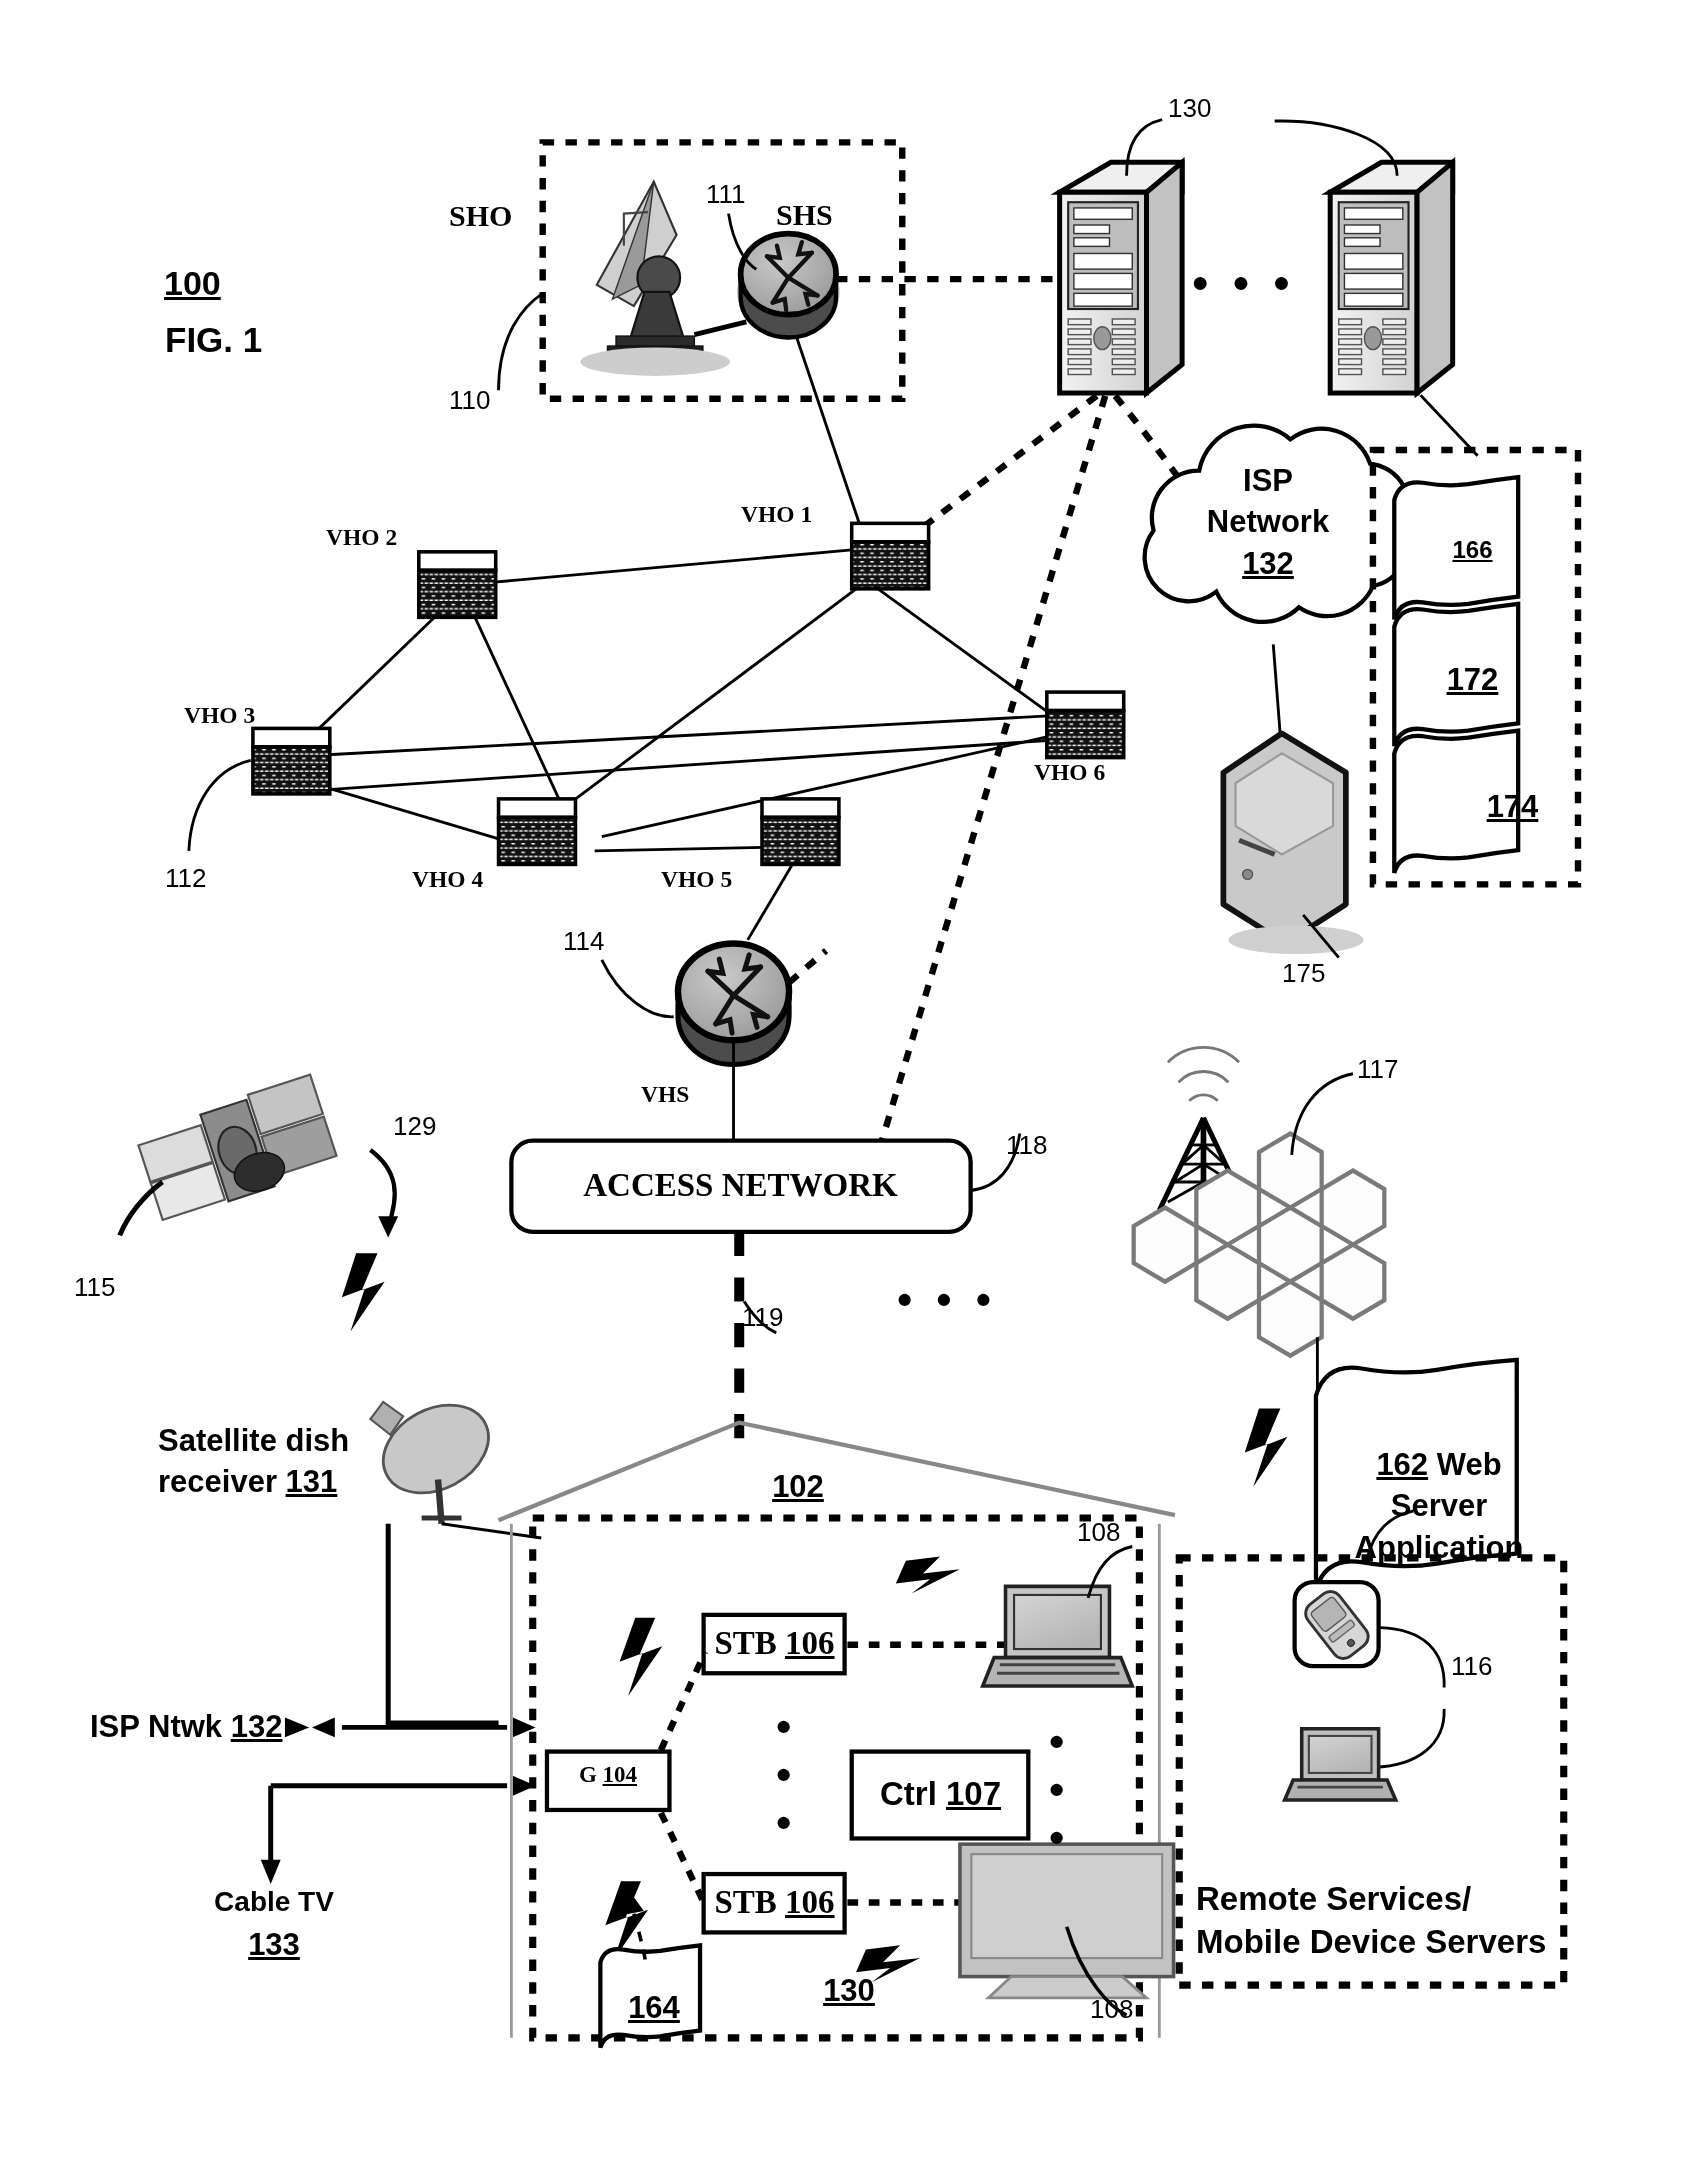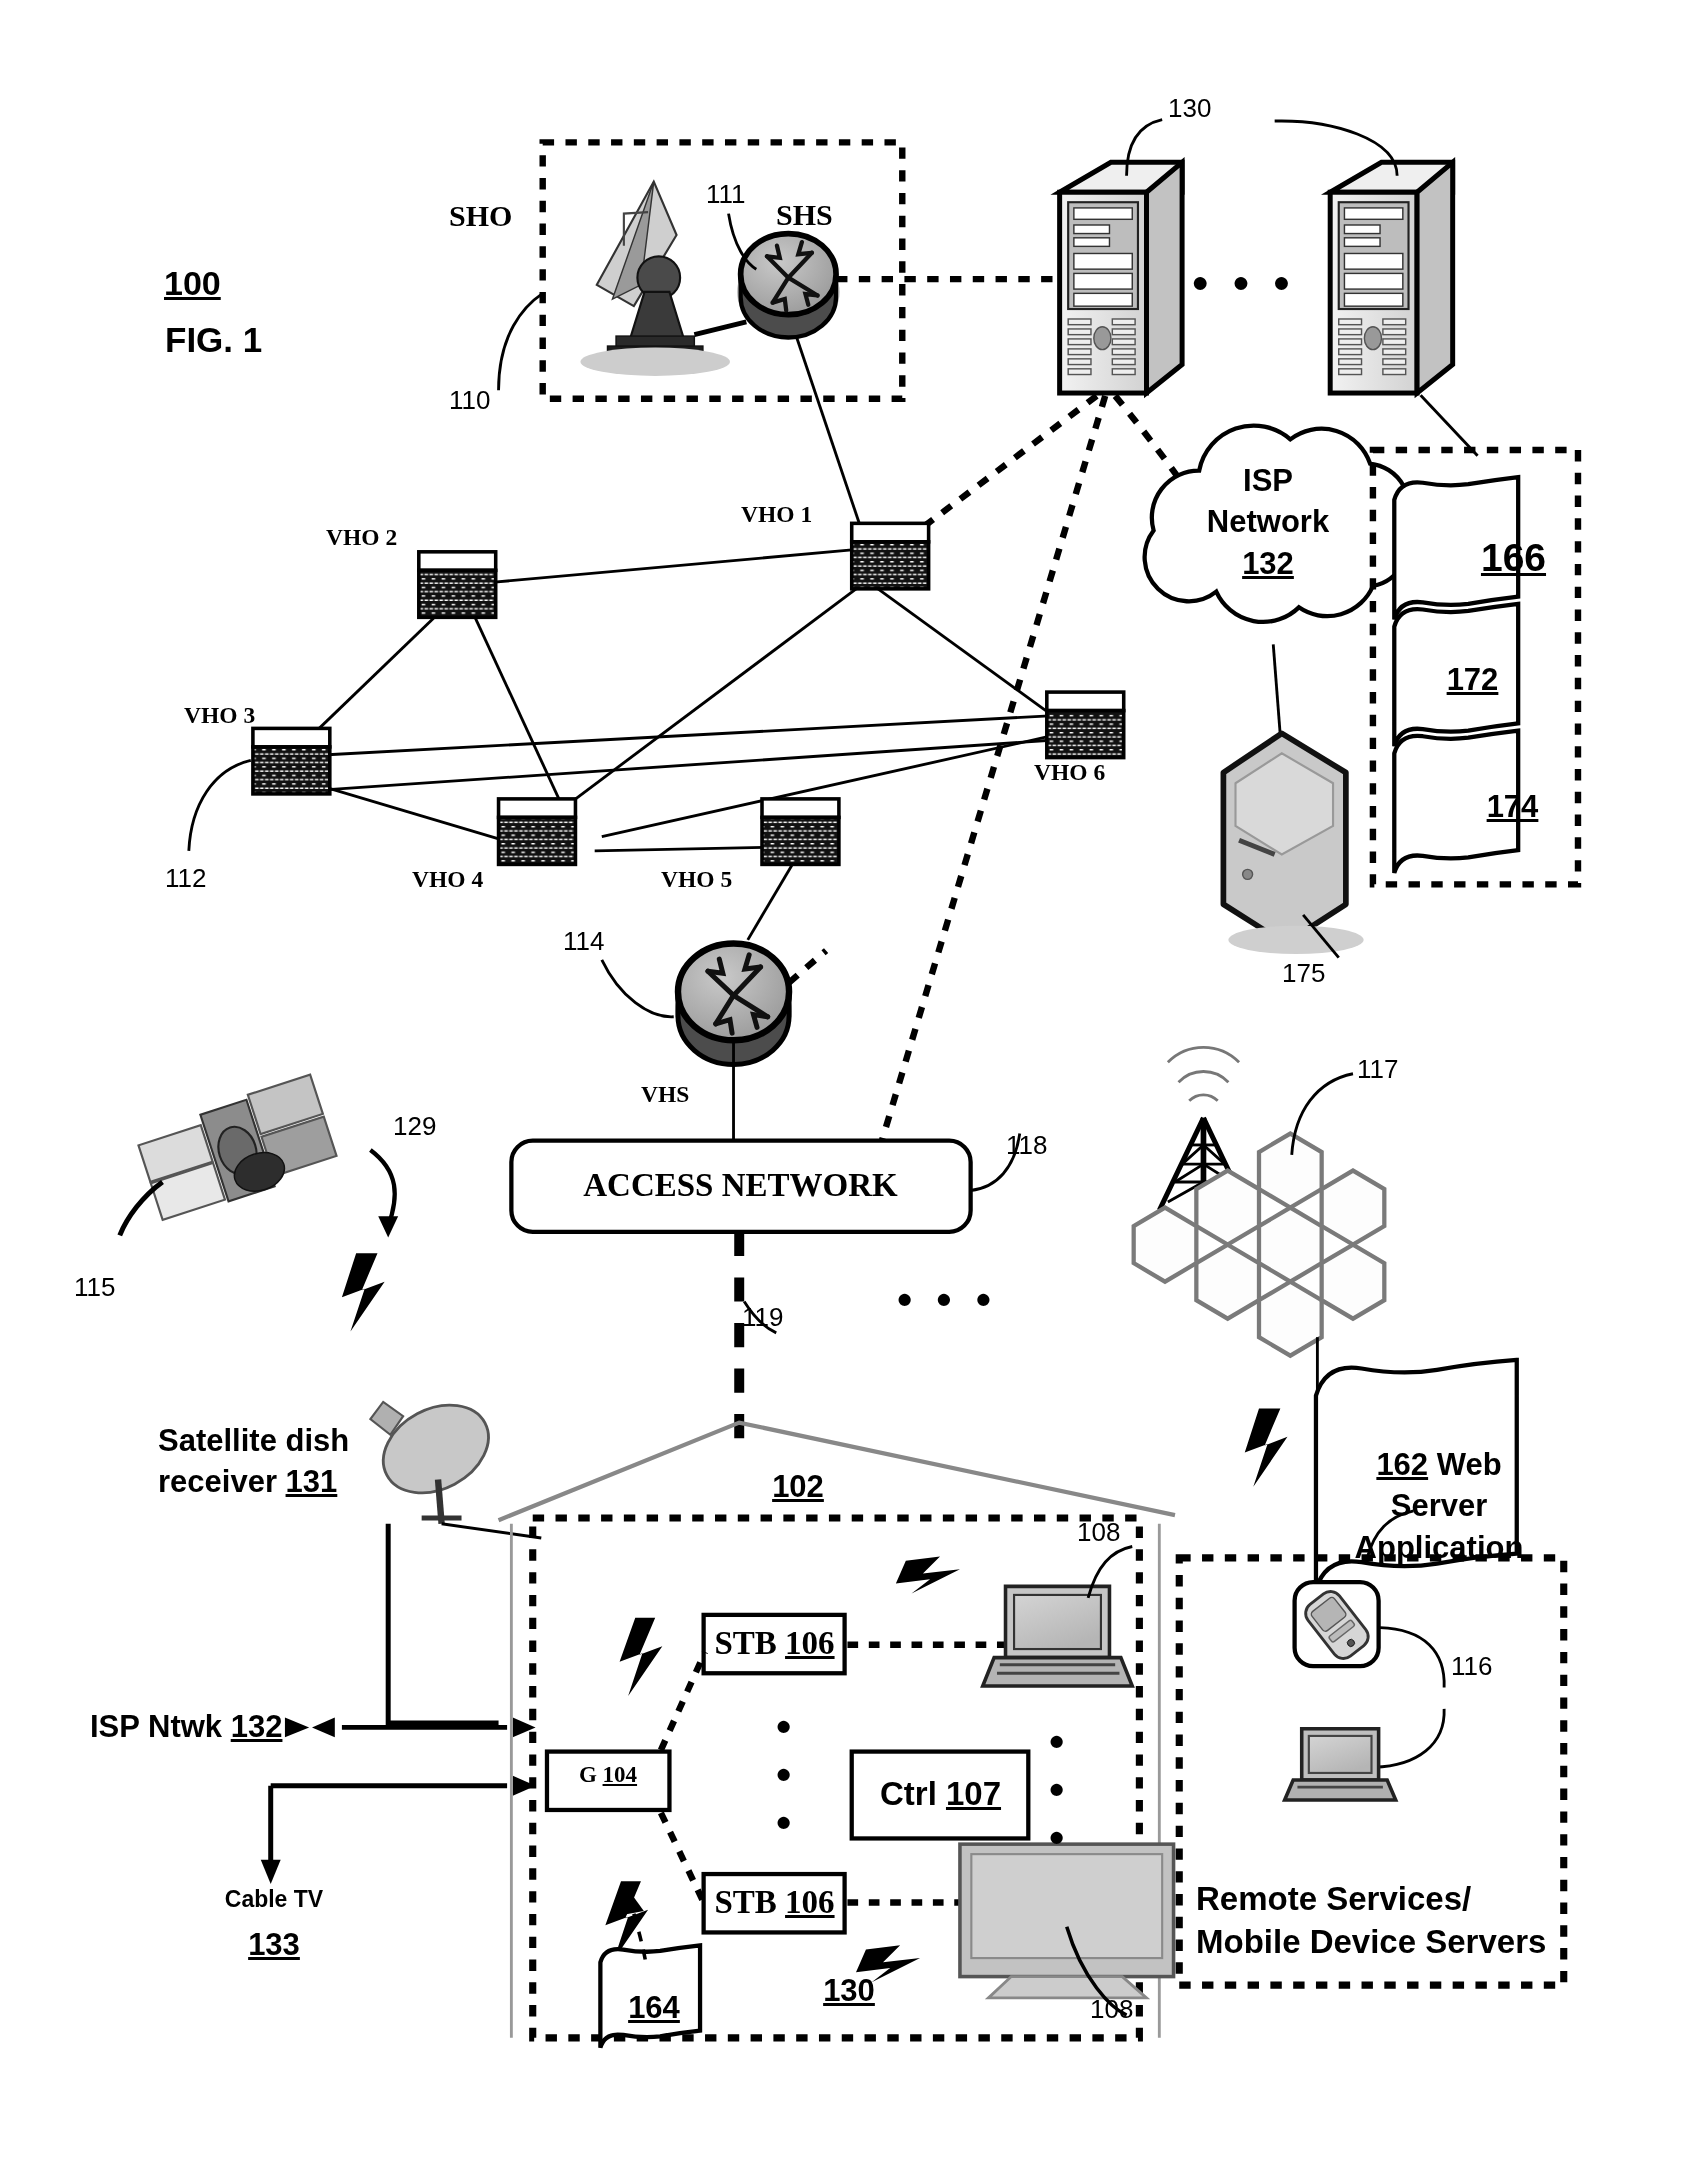--- a/index.html
+++ b/index.html
@@ -424,40 +424,40 @@
 
   <div class="lbl node-label" style="left:641px;top:1081px;">VHS</div>
   <div class="lbl ref" style="left:563px;top:926px;">114</div>
 
   <div class="lbl sans ctr" style="left:1161px;top:463px;width:214px;font-size:31px;">ISP</div>
   <div class="lbl sans ctr" style="left:1161px;top:504px;width:214px;font-size:31px;">Network</div>
   <div class="lbl sans ctr u" style="left:1161px;top:546px;width:214px;font-size:31px;font-weight:bold;">132</div>
 
   <div class="lbl ref" style="left:1282px;top:958px;">175</div>
 
-  <div class="lbl sans u ctr" style="left:1394px;top:536px;width:157px;font-size:39px;margin-left:41px;">166</div>
+  <div class="lbl sans u ctr" style="left:1394px;top:536px;width:157px;font-size:24px;">166</div>
   <div class="lbl sans u ctr" style="left:1394px;top:662px;width:157px;font-size:31px;">172</div>
   <div class="lbl sans u ctr" style="left:1394px;top:789px;width:157px;font-size:31px;padding-left:40px;">174</div>
 
   <div class="lbl serif ctr" style="left:511px;top:1167px;width:459px;font-size:33px;">ACCESS NETWORK</div>
   <div class="lbl ref" style="left:1006px;top:1130px;">118</div>
   <div class="lbl ref" style="left:742px;top:1302px;">119</div>
   <div class="lbl" style="left:896px;top:1282px;font-size:28.5px;letter-spacing:7.1px;">● ● ●</div>
 
   <div class="lbl ref" style="left:74px;top:1272px;">115</div>
   <div class="lbl ref" style="left:393px;top:1111px;">129</div>
   <div class="lbl sans" style="left:158px;top:1423px;font-size:31px;">Satellite dish</div>
   <div class="lbl sans" style="left:158px;top:1464px;font-size:31px;">
     <span>receiver </span><span class="u">131</span>
   </div>
 
   <div class="lbl sans" style="left:90px;top:1709px;font-size:31px;">
     <span>ISP Ntwk </span><span class="u">132</span>
   </div>
-  <div class="lbl sans ctr" style="left:178px;top:1886px;width:192px;font-size:23px;">Cable TV</div>
+  <div class="lbl sans ctr" style="left:178px;top:1886px;width:192px;font-size:28px;">Cable TV</div>
   <div class="lbl sans ctr u" style="left:178px;top:1927px;width:192px;font-size:31px;">133</div>
 
   <div class="lbl ref" style="left:1357px;top:1054px;">117</div>
 
   <div class="lbl sans ctr" style="left:1332px;top:1447px;width:214px;font-size:31px;">
     <span class="u">162</span><span> Web</span>
   </div>
   <div class="lbl sans ctr" style="left:1332px;top:1488px;width:214px;font-size:31px;">Server</div>
   <div class="lbl sans ctr" style="left:1332px;top:1530px;width:214px;font-size:31px;">Application</div>
 

